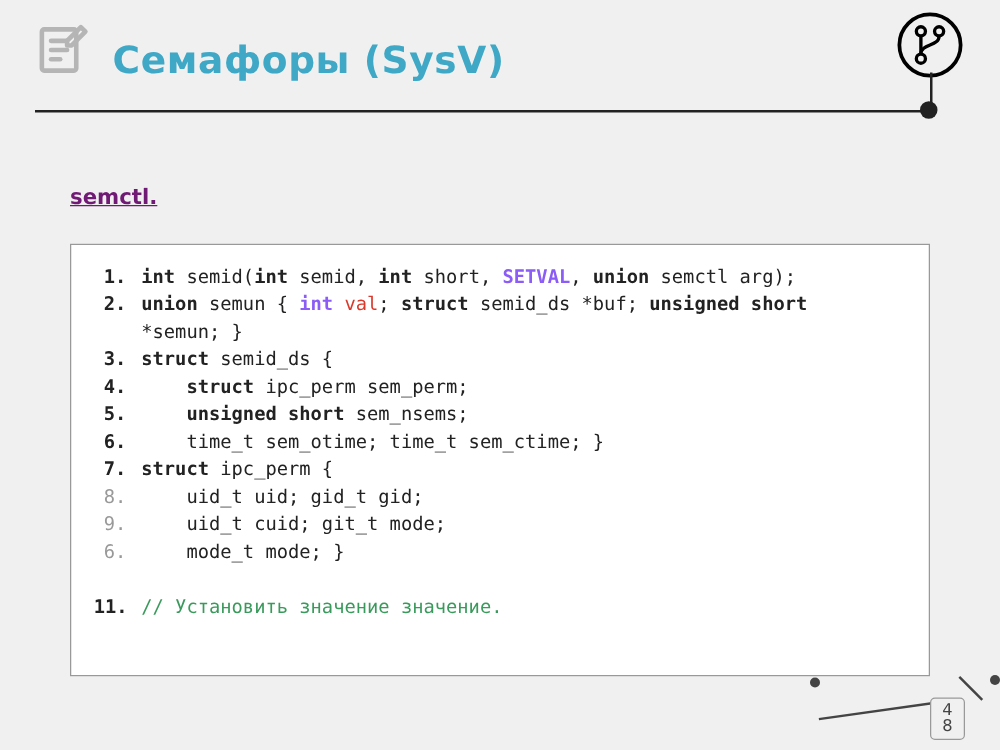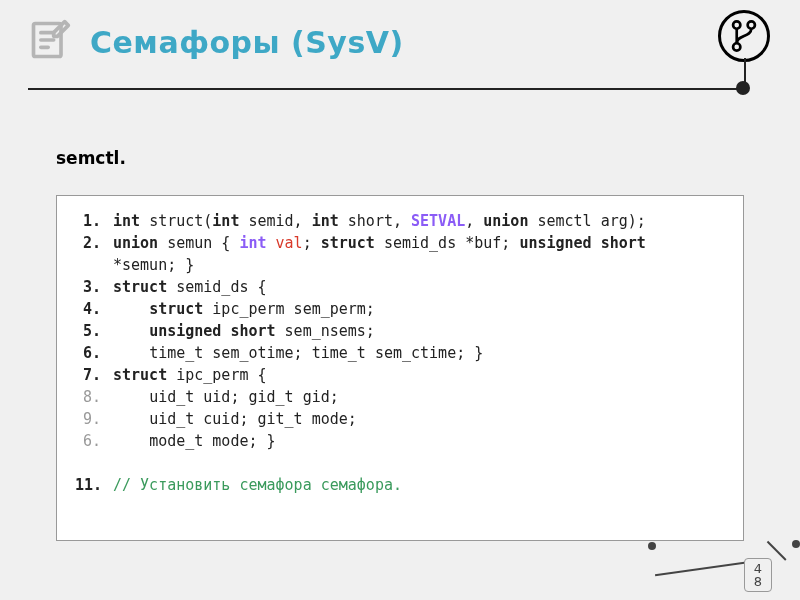--- a/index.html
+++ b/index.html
@@ -9,21 +9,21 @@
     background: #f0f0f0;
     font-family: "DejaVu Sans", Arial, sans-serif;
     overflow: hidden;
   }
   .slide {
     width: 800px; height: 600px;
     position: relative;
   }
   .header {
     display: flex;
-    align-items: center;
+    align-items: flex-end;
     padding: 18px 28px 14px 28px;
   }
   .edit-icon {
     color: #b5b5b5;
     margin-right: 18px;
   }
   .title {
     font-size: 30px;
     font-weight: 700;
     color: #3ea8c6;
@@ -56,21 +56,22 @@
     position: absolute;
     top: 58px; right: 54px;
     width: 2px; height: 30px;
     background: #222;
   }
   .subtitle {
     position: absolute;
     top: 148px; left: 56px;
     font-weight: 700;
     font-size: 17px;
-    color: #000000;
+    color: #701a75;
+    text-decoration: underline;
   }
   .codebox {
     position: absolute;
     top: 195px; left: 56px; right: 56px;
     border: 1px solid #999;
     background: #fff;
     padding: 14px 18px 44px 18px;
   }
   .line {
     display: flex;
@@ -167,33 +168,33 @@
       <path d="M18 8 C18 15 6 13 6 20"></path>
     </svg>
   </div>
   <div class="branch-link"></div>
   <div class="rule"></div>
   <div class="rule-dot"></div>
 
   <div class="subtitle">semctl.</div>
 
   <div class="codebox" id="codebox">
-      <div class="line"><span class="ln bold">1.</span><span class="code"><span class="kw">int </span><span>struct(</span><span class="kw">int </span><span>semid, </span><span class="kw">int </span><span>short, </span><span class="special">SETVAL</span><span>, </span><span class="kw">union </span><span>semctl arg);</span></span></div>
+      <div class="line"><span class="ln bold">1.</span><span class="code"><span class="kw">int </span><span>semid(</span><span class="kw">int </span><span>semid, </span><span class="kw">int </span><span>short, </span><span class="special">SETVAL</span><span>, </span><span class="kw">union </span><span>semctl arg);</span></span></div>
       <div class="line"><span class="ln bold">2.</span><span class="code"><span class="kw">union </span><span>semun { </span><span class="special">int </span><span class="special2">val</span><span>; </span><span class="kw">struct </span><span>semid_ds *buf; </span><span class="kw">unsigned short</span></span></div>
       <div class="line"><span class="ln "></span><span class="code"><span>*semun; }</span></span></div>
       <div class="line"><span class="ln bold">3.</span><span class="code"><span class="kw">struct </span><span>semid_ds {</span></span></div>
       <div class="line"><span class="ln bold">4.</span><span class="code"><span>    </span><span class="kw">struct </span><span>ipc_perm sem_perm;</span></span></div>
       <div class="line"><span class="ln bold">5.</span><span class="code"><span>    </span><span class="kw">unsigned short </span><span>sem_nsems;</span></span></div>
       <div class="line"><span class="ln bold">6.</span><span class="code"><span>    time_t sem_otime; time_t sem_ctime; }</span></span></div>
       <div class="line"><span class="ln bold">7.</span><span class="code"><span class="kw">struct </span><span>ipc_perm {</span></span></div>
       <div class="line"><span class="ln dim">8.</span><span class="code"><span>    uid_t uid; gid_t gid;</span></span></div>
       <div class="line"><span class="ln dim">9.</span><span class="code"><span>    uid_t cuid; git_t mode;</span></span></div>
       <div class="line"><span class="ln dim">6.</span><span class="code"><span>    mode_t mode; }</span></span></div>
       <div class="gap"></div>
-      <div class="line"><span class="ln bold">11.</span><span class="code"><span class="comment">// Установить семафора семафора.</span></span></div>
+      <div class="line"><span class="ln bold">11.</span><span class="code"><span class="comment">// Установить значение значение.</span></span></div>
     </div>
 
   <div class="foot-line1"></div>
   <div class="foot-line2"></div>
   <div class="foot-dot1"></div>
   <div class="foot-dot2"></div>
   <div class="page-num">
     <span>4</span>
     <span>8</span>
   </div>

